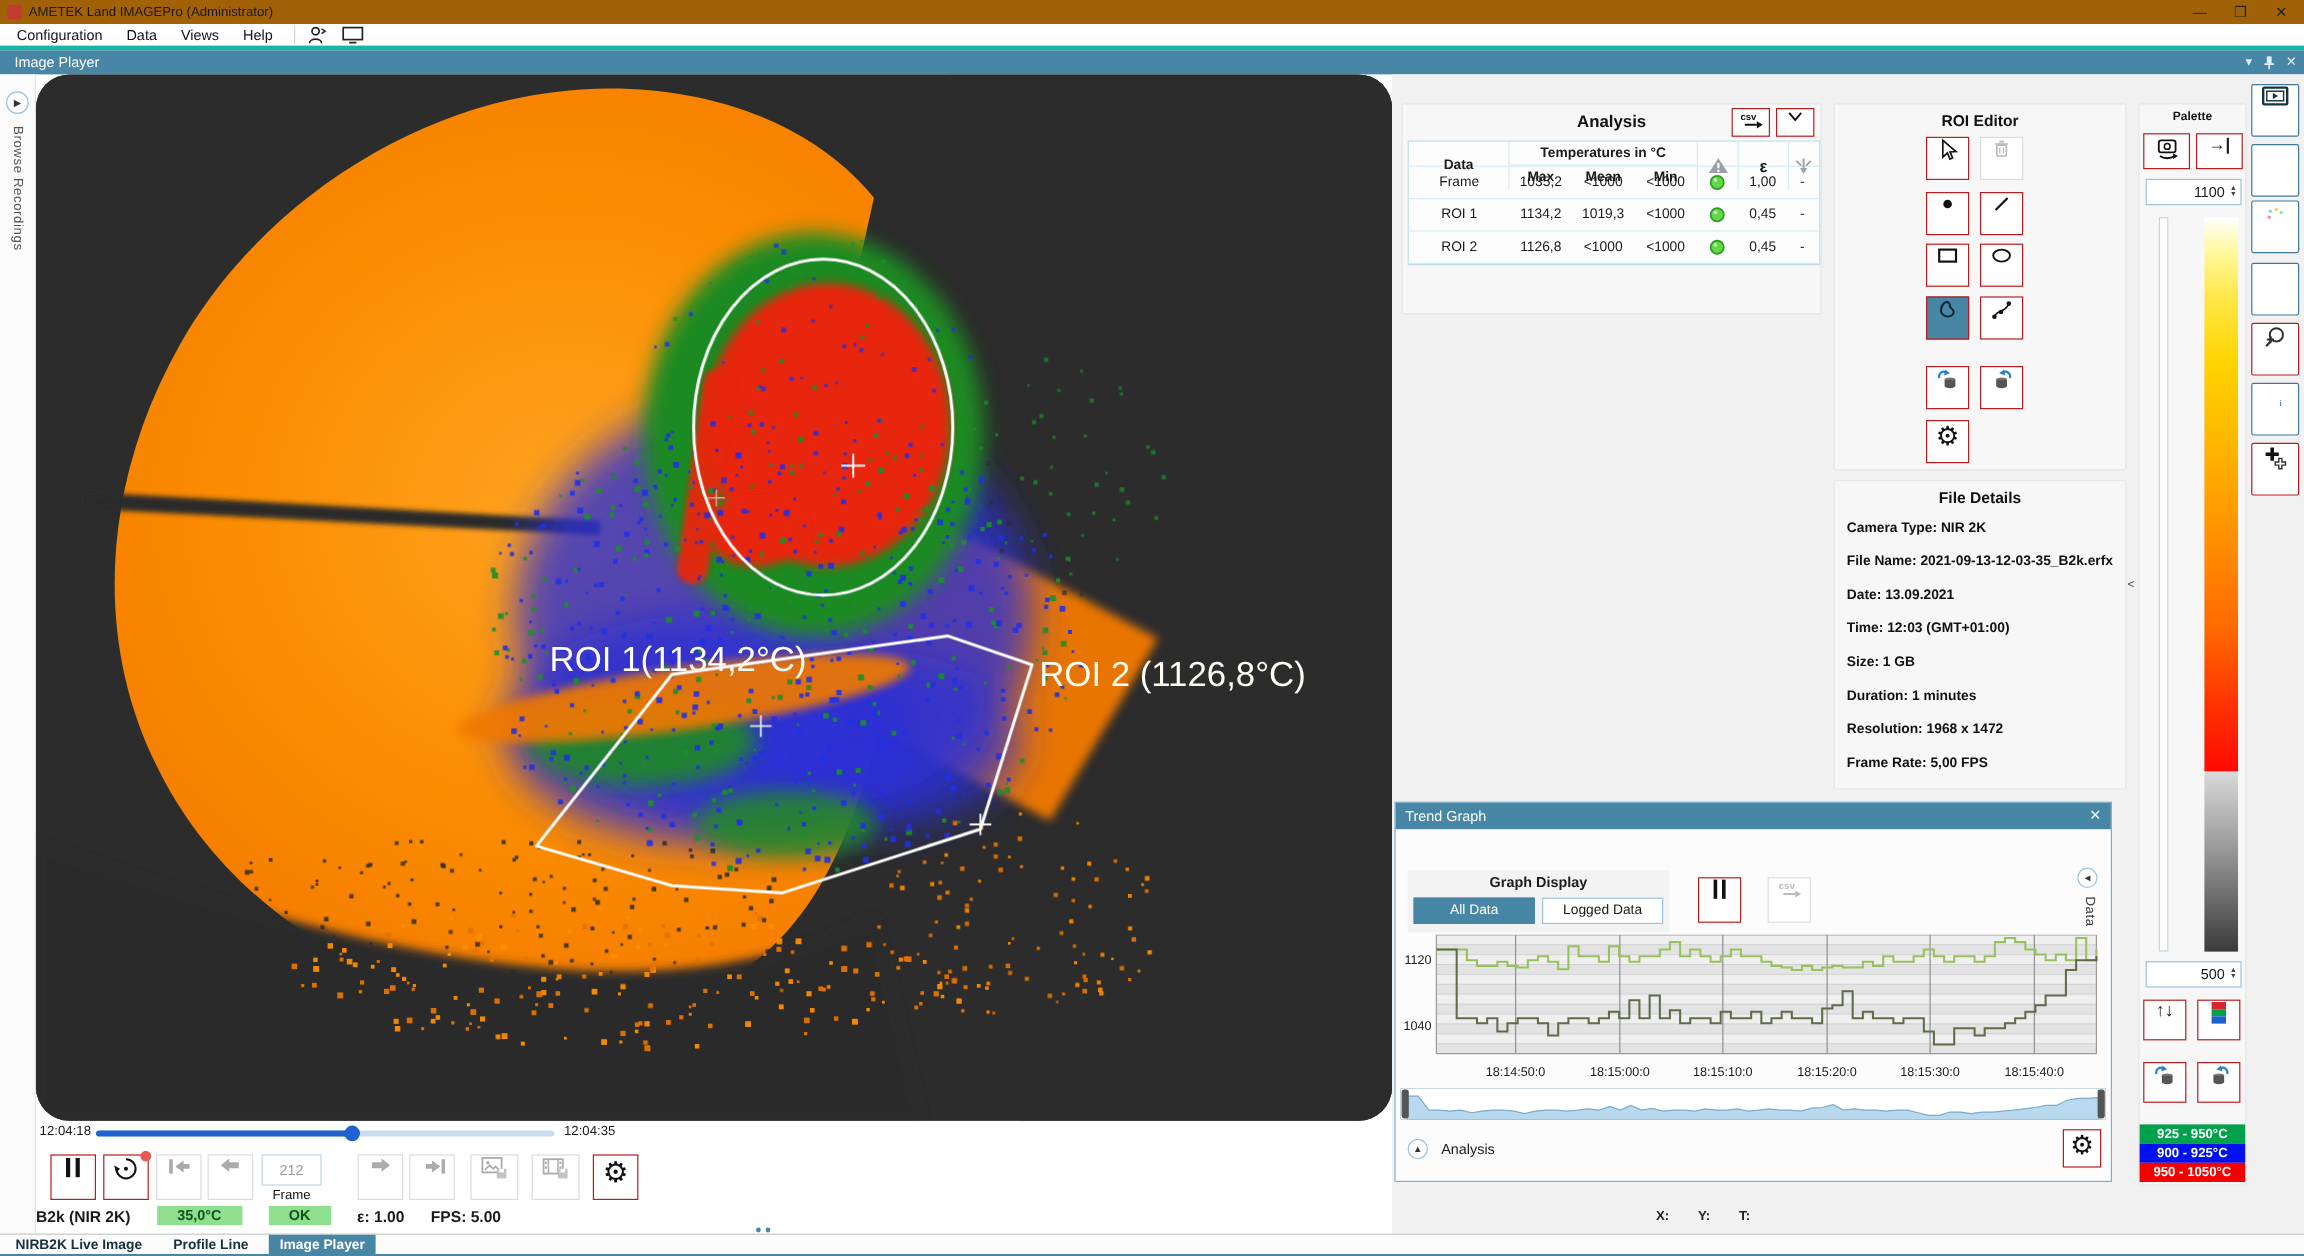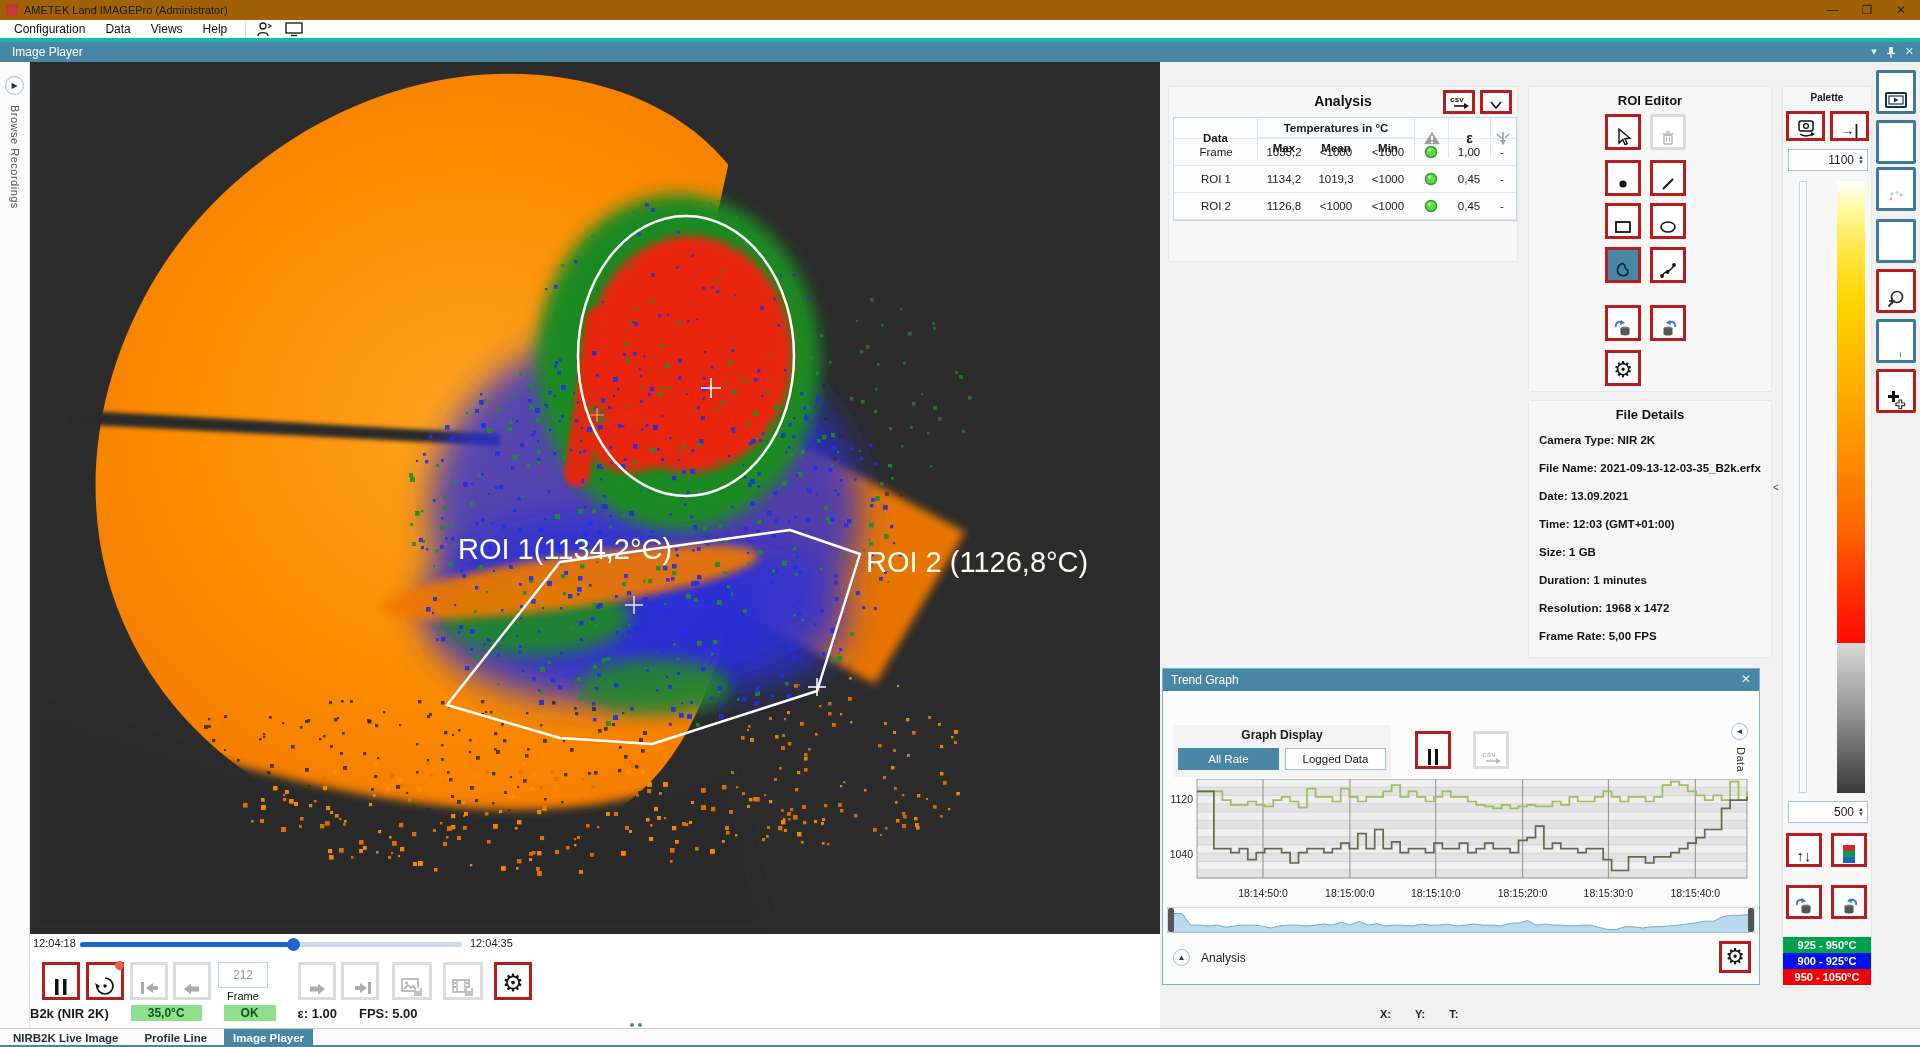--- a/index.html
+++ b/index.html
@@ -1,37 +1,37 @@
 <!DOCTYPE html>
 <html><head>
 <meta charset="utf-8">
 <style>
   html,body{margin:0;padding:0;background:#ffffff;font-family:"Liberation Sans",sans-serif;}
   #app{position:relative;width:1920px;height:1047px;overflow:hidden;background:#fff;font-size:12px;color:#1a1a1a;}
   .abs{position:absolute;box-sizing:border-box;}
   .flex{display:flex;align-items:center;}
   .teal{background:#4786a4;}
-  .btn{display:flex;align-items:flex-end;justify-content:center;background:#fff;border:3px solid #b91c1c;box-sizing:border-box;cursor:pointer;}
+  .btn{display:flex;align-items:flex-start;justify-content:center;background:#fff;border:1px solid #b91c1c;box-sizing:border-box;cursor:pointer;}
   .btn.sel{background:#4786a4;}
   .btn.dis{border-color:#dcdcdc;}
   .panel{background:#f7f7f7;border:1px solid #e6e6e6;border-radius:2px;}
   .ptitle{font-weight:bold;font-size:14px;text-align:center;color:#111;}
   
   #titlebar{left:0;top:0;width:1920px;height:20px;background:#a16207;}
   #titlebar .t{font-size:11px;margin-left:6px;}
   .winbtn{width:34px;height:20px;display:flex;align-items:center;justify-content:center;font-size:12px;color:#222;cursor:pointer;}
   #menubar{left:0;top:20px;width:1920px;height:22px;background:#fff;border-bottom:4px solid #14b8a6;}
   .menuitem{font-size:12px;margin-right:0;padding:3px 10px;cursor:pointer;color:#111;}
   #dockbar{left:0;top:42px;width:1920px;height:20px;color:#fff;font-size:12px;}
   
   #leftstrip{left:0;top:62px;width:30px;height:966px;background:#fbfbfb;border-right:1px solid #e4e4e4;}
   .circlebtn{width:17px;height:17px;border-radius:50%;border:1px solid #9cc3da;background:#fff;display:flex;align-items:center;justify-content:center;font-size:8px;color:#333;cursor:pointer;}
   .vtext{writing-mode:vertical-rl;font-size:11px;color:#555;letter-spacing:0.5px;}
   
-  #imagearea{left:30px;top:62px;width:1130px;height:872px;background:#2c2c2c;overflow:hidden;}
+  #imagearea{left:30px;top:62px;width:1130px;height:872px;background:#2c2c2c;overflow:hidden;border-radius:28px;}
   
   #rightzone{left:1160px;top:62px;width:760px;height:966px;background:#f1f1f1;}
   
   #analysis{left:1168px;top:86px;width:350px;height:176px;}
   .atable{position:absolute;left:4px;top:30px;width:342px;background:#fdfdfd;border:1px solid #bfdcec;font-size:11.5px;}
   .arow{display:flex;border-bottom:1px solid #d9ecf6;}
   .acell{display:flex;align-items:center;justify-content:center;box-sizing:border-box;}
   .c-name{width:84px;}.c-max{width:52px;}.c-mean{width:52px;}.c-min{width:52px;}.c-warn{width:34px;}.c-eps{width:42px;}.c-x{width:24px;}
   .hdr{font-weight:bold;}
   
@@ -1572,21 +1572,21 @@
   </div>
 
   <div id="trend" class="abs">
     <div id="trendhdr" class="abs teal flex">
       <span style="margin-left:8px;">Trend Graph</span>
       <span class="abs" style="right:8px;top:3px;color:#eaf4fa;font-size:12px;">✕</span>
     </div>
     <div class="abs" style="left:10px;top:56px;width:218px;height:52px;background:#f3f3f3;">
       <div style="text-align:center;font-weight:bold;font-size:12px;margin-top:3px;">Graph Display</div>
       <div class="toggle on abs" style="left:5px;top:23px;width:101px;">
-          <span>All Rate</span>
+          <span>All Data</span>
         </div>
       <div class="toggle abs" style="left:112px;top:23px;width:101px;">
           <span>Logged Data</span>
         </div>
     </div>
     <div class="btn abs" style="left:252px;top:62px;width:36px;height:38px;">
       <svg width="14" height="18" viewBox="0 0 14 18">
           <rect x="2" y="1" width="3" height="16" fill="#111"></rect>
           <rect x="9" y="1" width="3" height="16" fill="#111"></rect>
         </svg>

